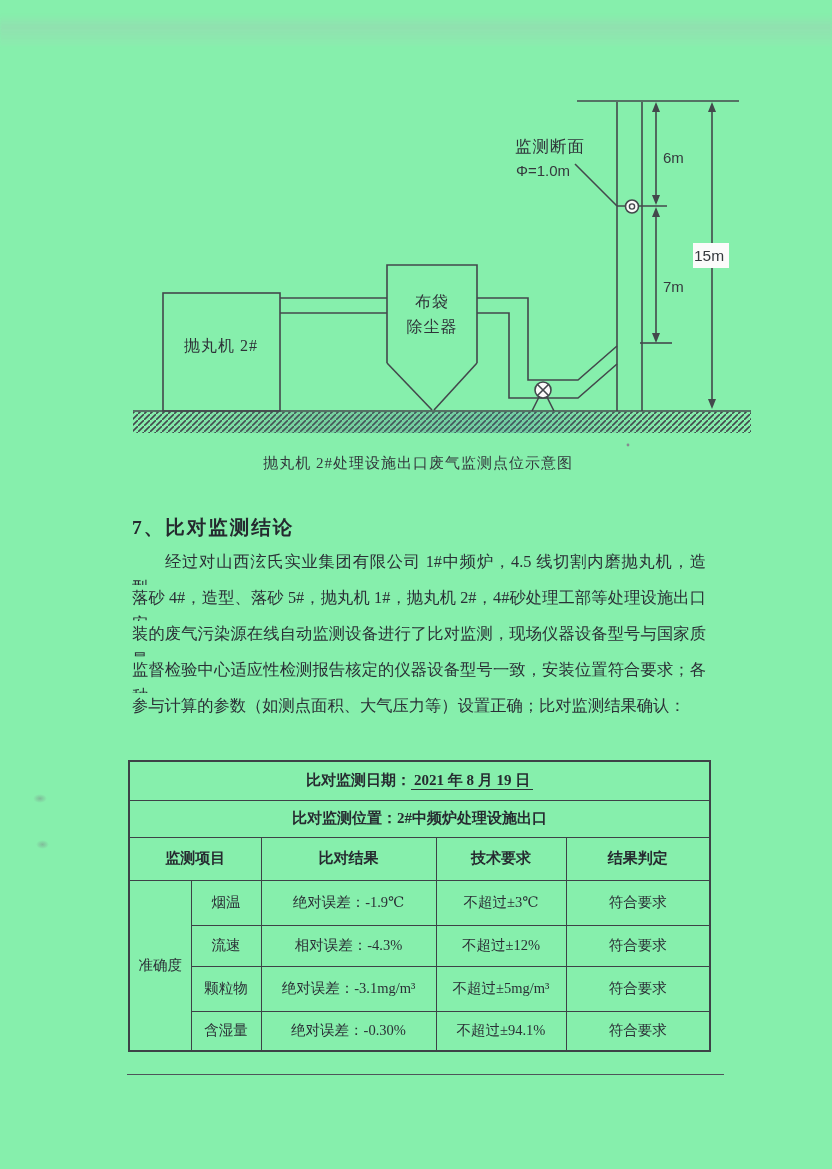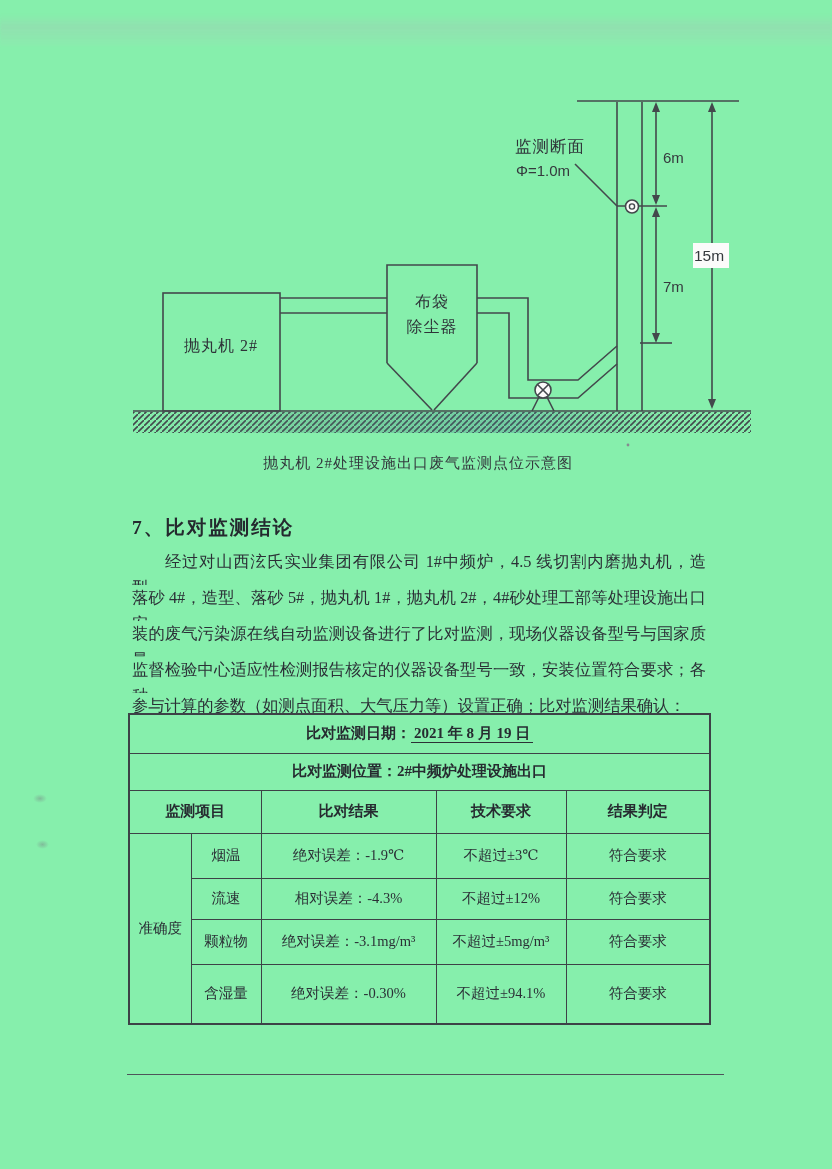--- a/index.html
+++ b/index.html
@@ -37,21 +37,21 @@
   .para{position:absolute;left:132px;top:549px;width:574px;font-size:16.3px;color:#2b3036;}
   .pline{height:36px;line-height:26px;text-align:justify;text-align-last:justify;overflow:hidden;}
   .pline.first{text-indent:33px;}
   .pline.last{text-align-last:left;}
 
   .table-title{
     position:absolute;left:127px;top:702px;width:582px;text-align:center;
     font-size:14.5px;font-weight:bold;letter-spacing:2px;color:#24292e;
   }
   table.results{
-    position:absolute;left:128px;top:713px;width:581px;
+    position:absolute;left:128px;top:760px;width:581px;
     border-collapse:collapse;table-layout:fixed;
     font-size:14.5px;color:#2b3036;padding-left:19px;
   }
   table.results td{
     border:1.5px solid #3d4247;text-align:center;vertical-align:middle;padding:0 2px;
   }
   table.results{border:2px solid #3d4247;}
   tr.r-date td,tr.r-loc td,tr.r-head td{font-weight:bold;font-size:15px;color:#262b30;}
   .uline{border-bottom:1.6px solid #2c3136;padding:0 3px 1px 3px;}
 
@@ -214,21 +214,21 @@
       <td>相对误差：-4.3%</td>
       <td>不超过±12%</td>
       <td>符合要求</td>
     </tr>
     <tr style="height:45px">
       <td>颗粒物</td>
       <td>绝对误差：-3.1mg/m³</td>
       <td>不超过±5mg/m³</td>
       <td>符合要求</td>
     </tr>
-    <tr style="height:60px">
+    <tr style="height:40px">
       <td>含湿量</td>
       <td>绝对误差：-0.30%</td>
       <td>不超过±94.1%</td>
       <td>符合要求</td>
     </tr>
   </tbody>
     </table>
 
   <div class="footer-rule"></div>
 

